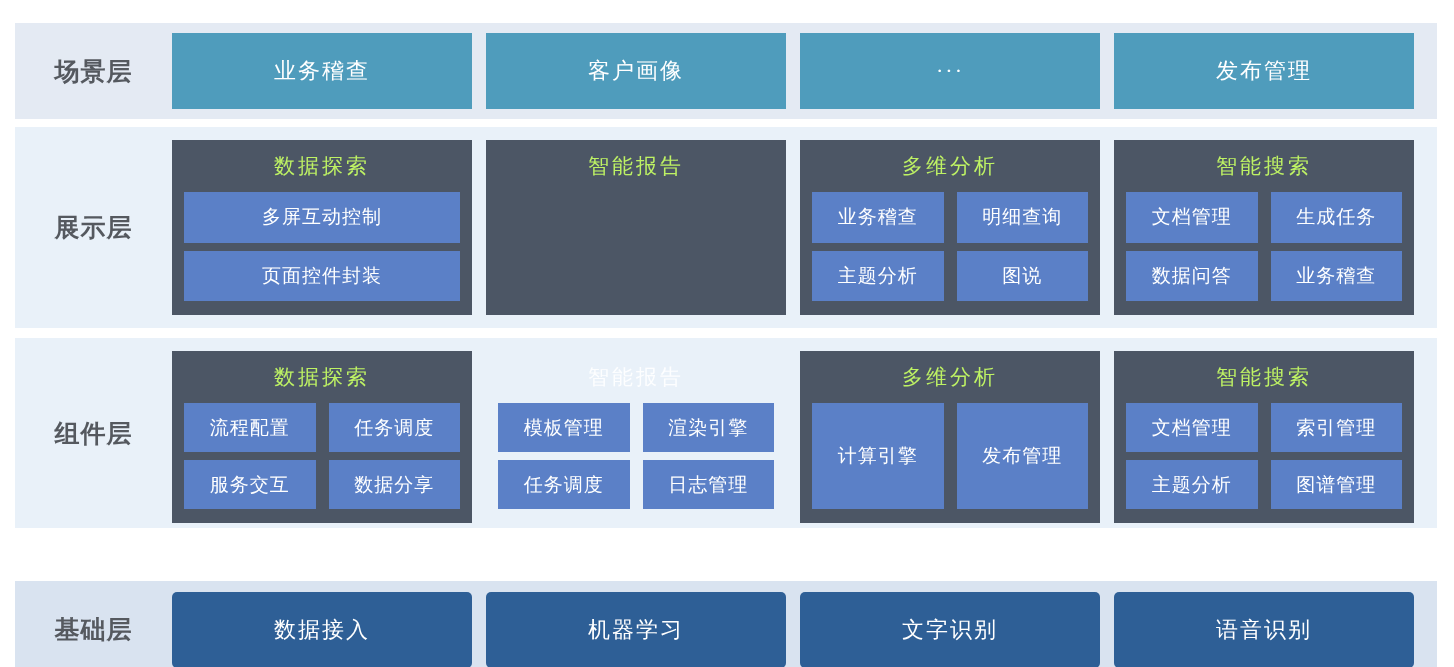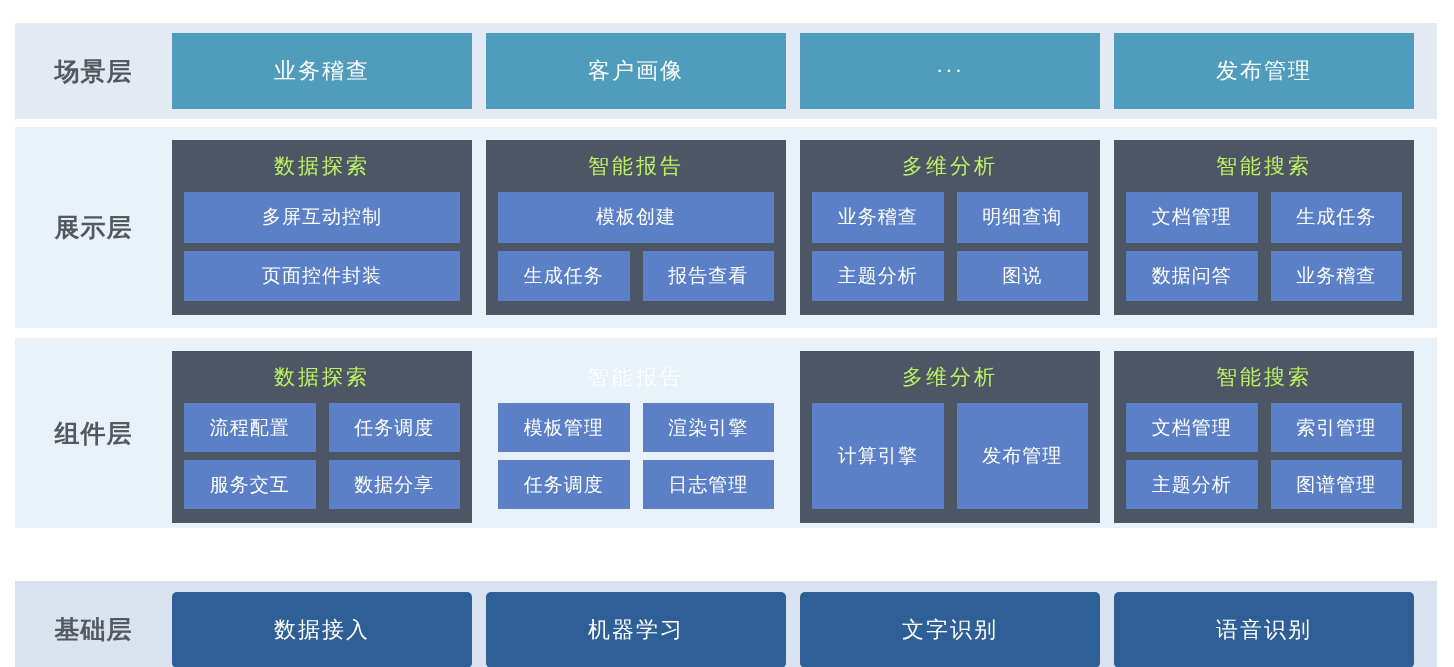--- a/index.html
+++ b/index.html
@@ -83,29 +83,20 @@
             <div class="group-row">
               <div class="cell">多屏互动控制</div>
             </div>
             <div class="group-row">
               <div class="cell">页面控件封装</div>
             </div>
           </div>
         </div>
         <div class="group">
           <div class="group-title">智能报告</div>
-          <div class="group-rows">
-            <div class="group-row">
-              <div class="cell">模板创建</div>
-            </div>
-            <div class="group-row">
-              <div class="cell">生成任务</div>
-              <div class="cell">报告查看</div>
-            </div>
-          </div>
         </div>
         <div class="group">
           <div class="group-title">多维分析</div>
           <div class="group-rows">
             <div class="group-row">
               <div class="cell">业务稽查</div>
               <div class="cell">明细查询</div>
             </div>
             <div class="group-row">
               <div class="cell">主题分析</div>

